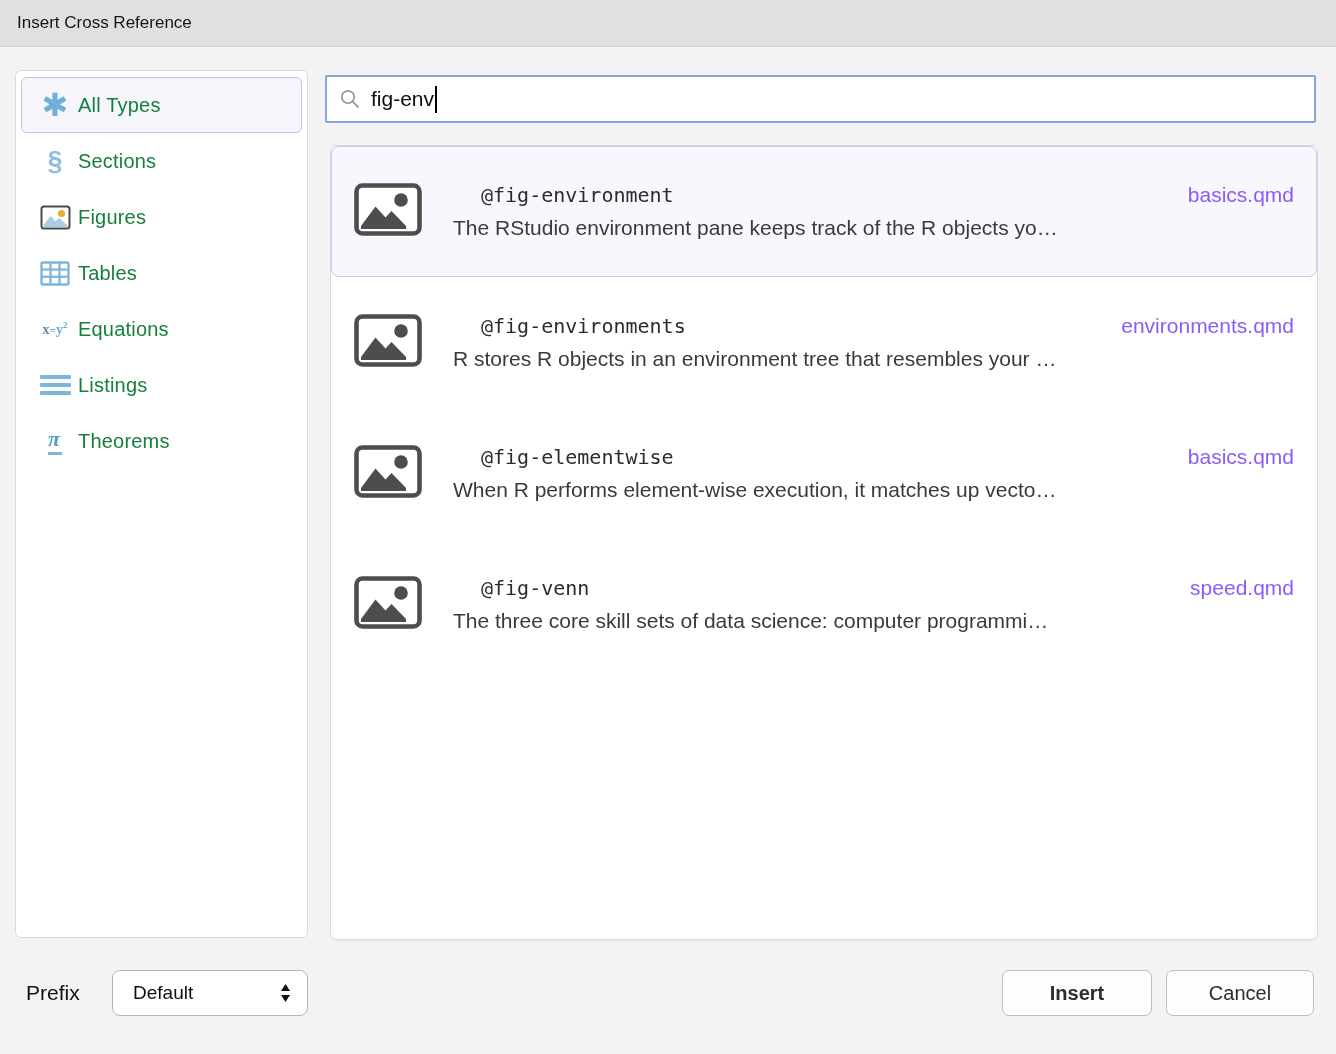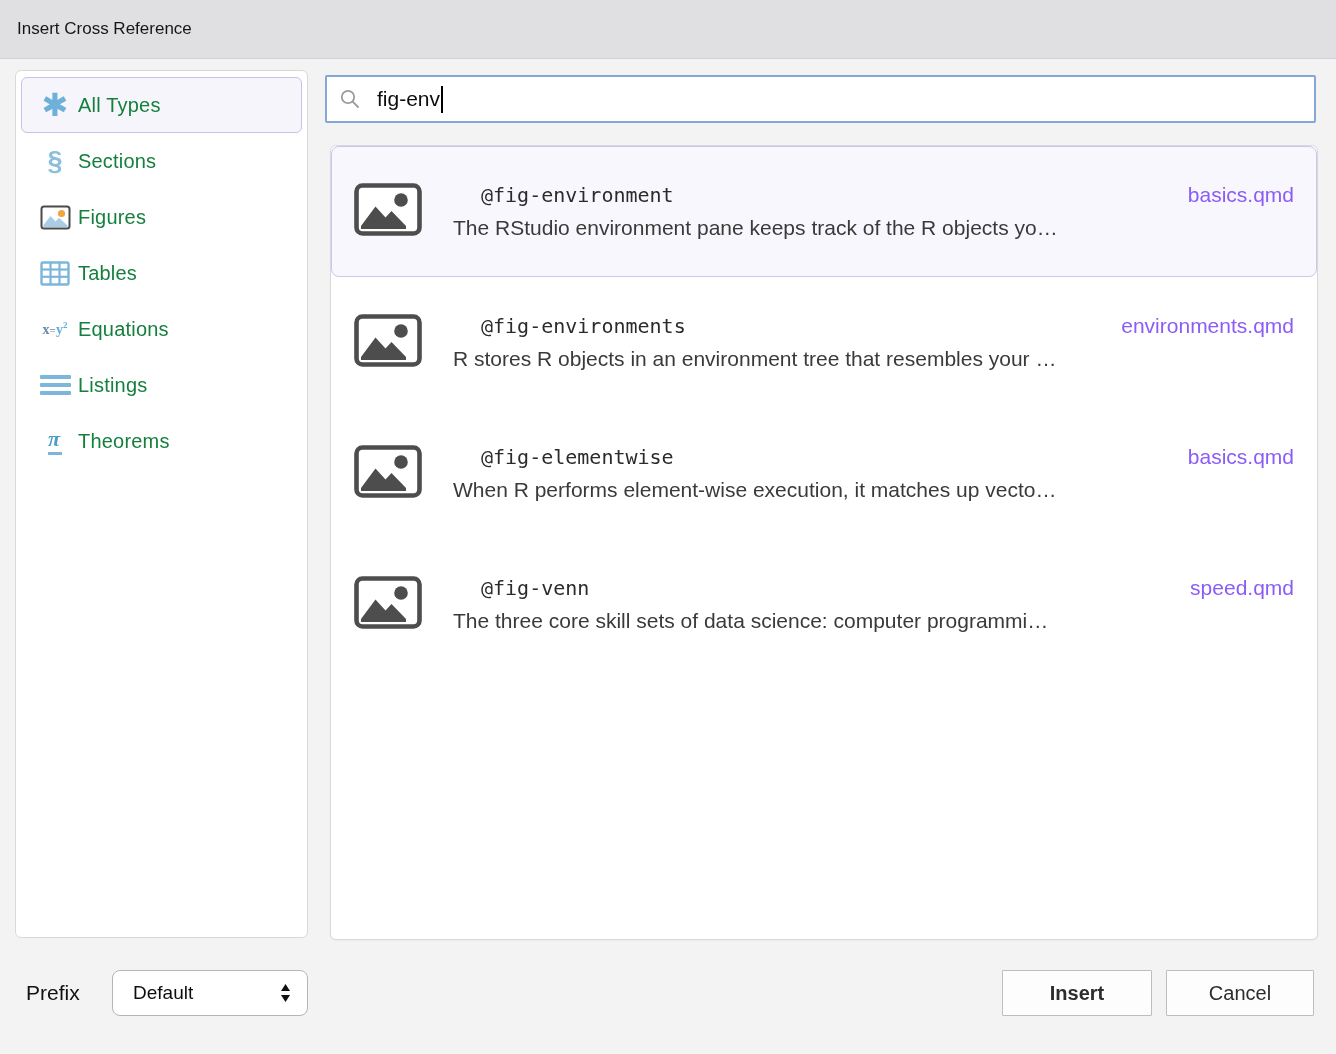--- a/index.html
+++ b/index.html
@@ -6,21 +6,21 @@
   html, body { width: 1336px; height: 1054px; overflow: hidden; }
   body {
     font-family: "Liberation Sans", sans-serif;
     background: #f2f3f2;
     position: relative;
     color: #222;
   }
 
   
   .titlebar {
-    position: absolute; left: 0; top: 0; width: 1336px; height: 59px;
+    position: absolute; left: 0; top: 0; width: 1336px; height: 47px;
     background: #e0e0e2;
     border-bottom: 1px solid #d2d2d4;
     display: flex; align-items: center;
     padding-left: 17px;
     font-size: 17px; color: #161616;
   }
 
   
   .sidebar {
     position: absolute; left: 15px; top: 70px; width: 293px; height: 868px;
@@ -64,21 +64,21 @@
 
   
   .searchbox {
     position: absolute; left: 325px; top: 75px; width: 991px; height: 48px;
     background: #ffffff;
     border: 2px solid #84a7d8;
     border-radius: 2px;
     display: flex; align-items: center;
     padding-left: 11px;
   }
-  .search-text { font-size: 21px; color: #0d0d0d; margin-left: 15px; text-align: center; }
+  .search-text { font-size: 21px; color: #0d0d0d; margin-left: 9px; text-align: center; }
   .caret { width: 2px; height: 27px; background: #000; margin-left: 1px; }
 
   
   .results {
     position: absolute; left: 330px; top: 145px; width: 988px; height: 795px;
     background: #ffffff;
     border: 1px solid #d9d9d9;
     border-radius: 6px;
     box-shadow: 0 1px 2px rgba(0,0,0,0.04);
     overflow: hidden;
@@ -120,21 +120,21 @@
     display: flex; align-items: center; justify-content: space-between;
     padding: 0 15px 0 20px;
     font-size: 19px; color: #0e0e0e;
     cursor: default;
     gap: 12px;
   }
   .btn {
     position: absolute; top: 970px; height: 46px;
     background: #fdfdfd;
     border: 1.5px solid #bdbdbd;
-    border-radius: 1px;
+    border-radius: 7px;
     display: flex; align-items: center; justify-content: center;
     font-size: 20px; color: #2d2d2d;
     font-family: "Liberation Sans", sans-serif;
     cursor: default;
   }
   .btn-insert { left: 1002px; width: 150px; font-weight: bold; }
   .btn-cancel { left: 1166px; width: 148px; }
 </style>
 </head>
 <body>

